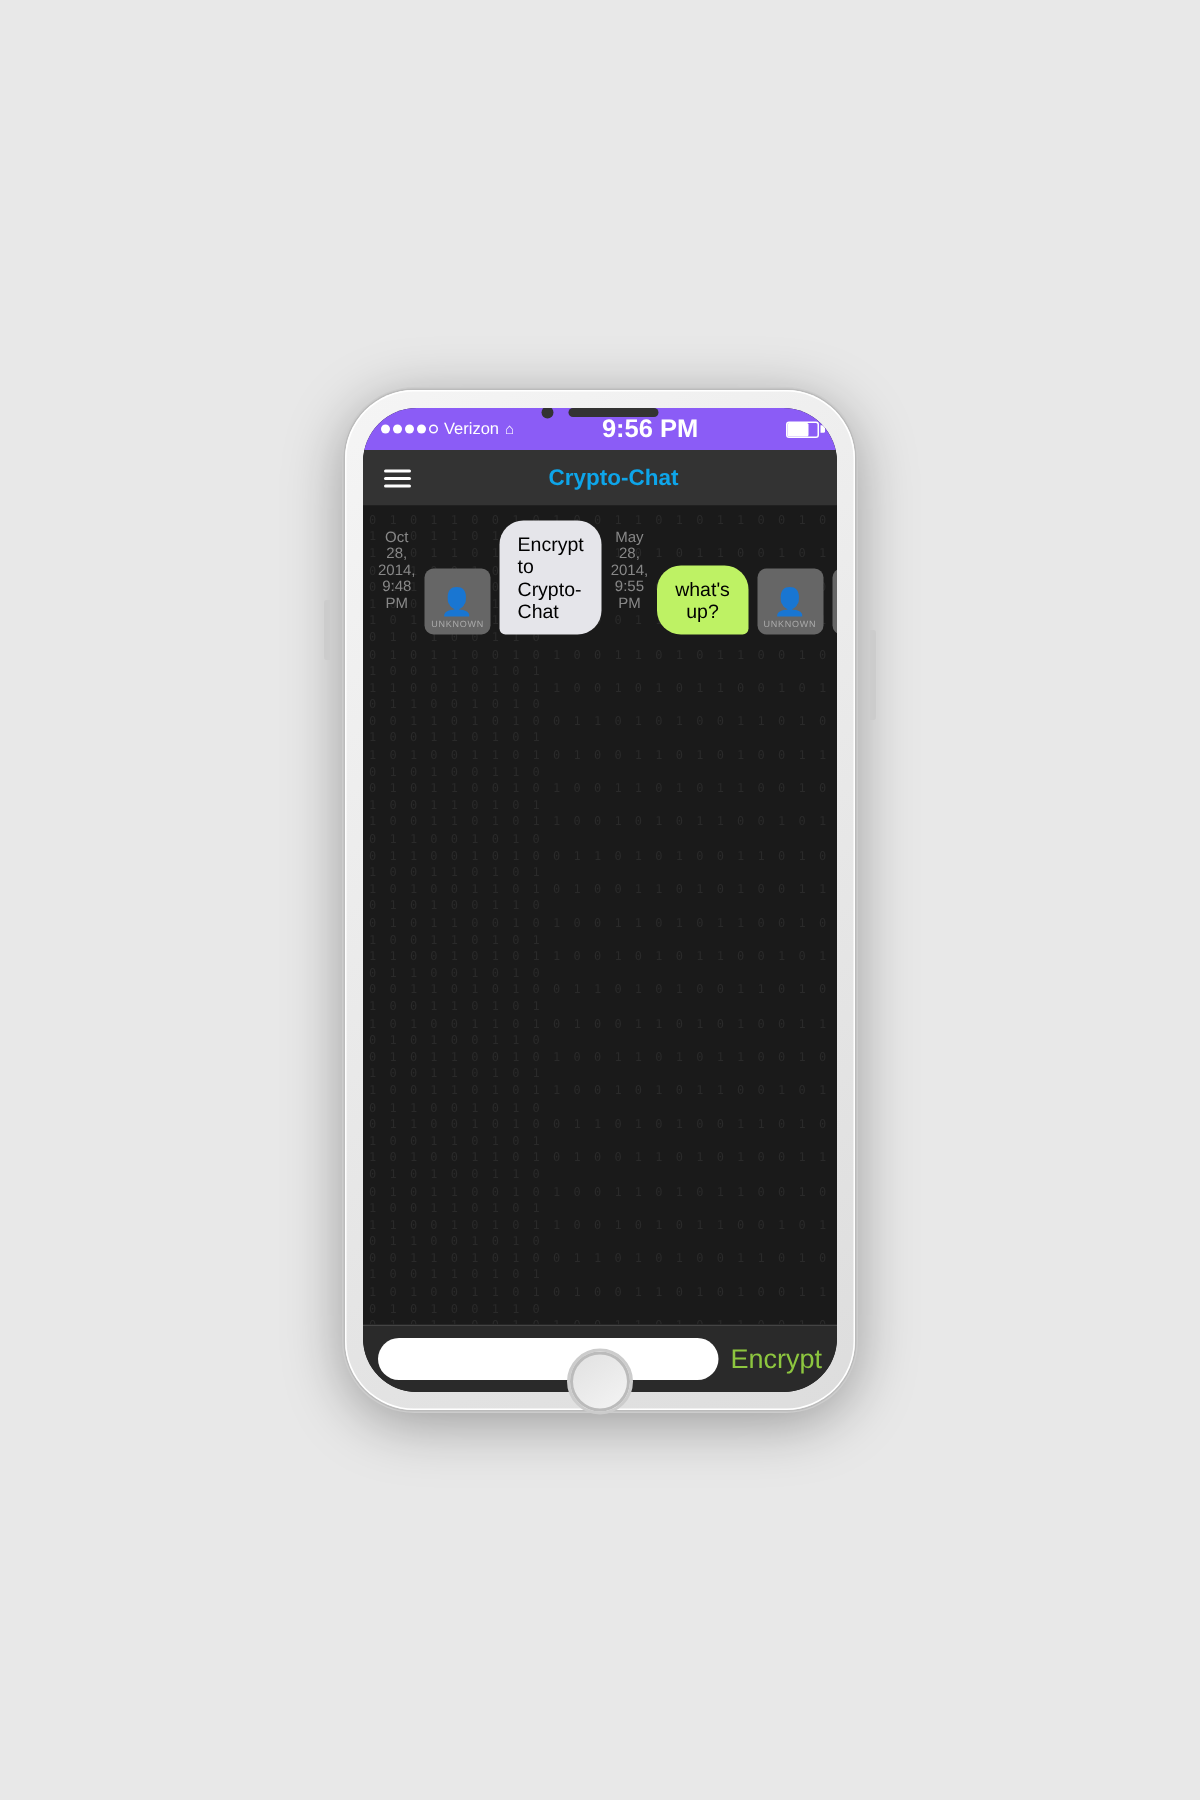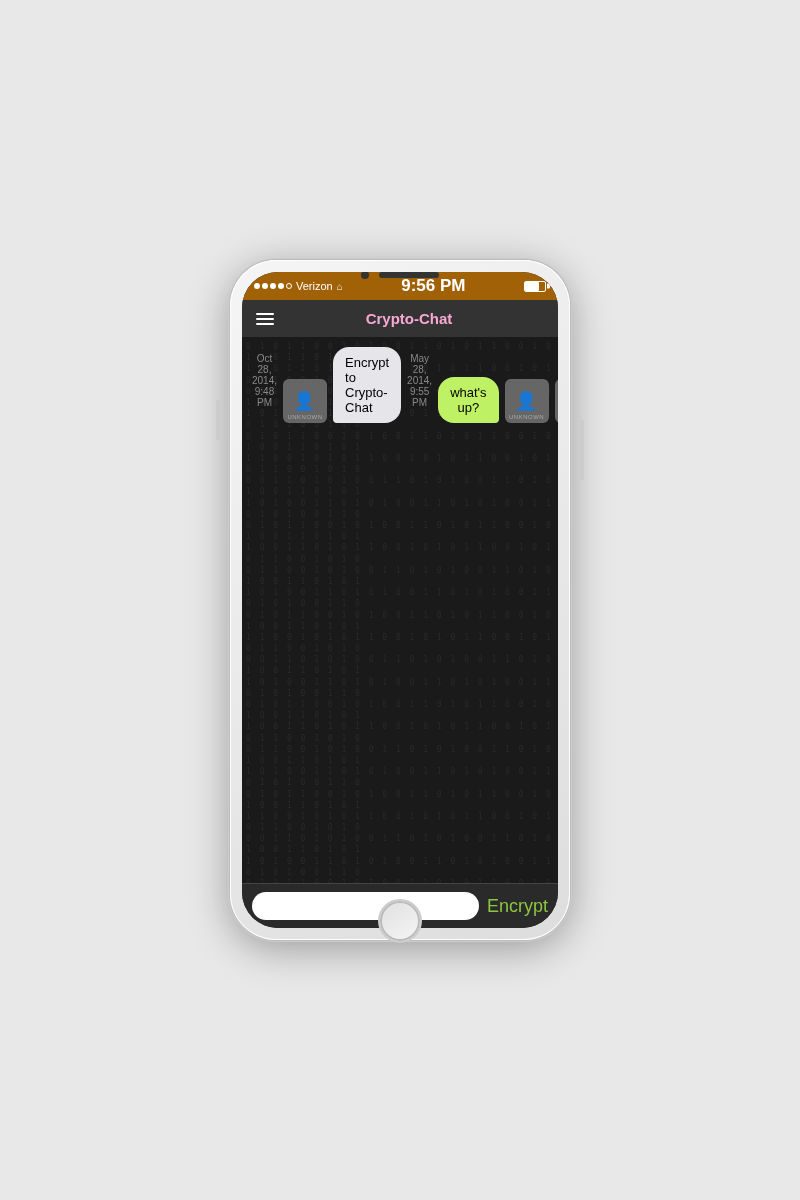--- a/index.html
+++ b/index.html
@@ -99,21 +99,21 @@
       height: 44px;
       background: linear-gradient(145deg, #e0e0e0, #f5f5f5);
       border-radius: 50%;
       border: 2px solid #ccc;
       box-shadow: inset 0 0 0 2px #bbb;
       z-index: 10;
     }
 
     
     .status-bar {
-      background: #a16207;
+      background: #8b5cf6;
       color: #fff;
       font-size: 11px;
       padding: 4px 12px;
       display: flex;
       justify-content: space-between;
       align-items: center;
       flex-shrink: 0;
     }
 
     .status-left {
@@ -200,21 +200,21 @@
     .hamburger-line {
       width: 18px;
       height: 2px;
       background: #fff;
       border-radius: 1px;
     }
 
     .nav-title {
       flex: 1;
       text-align: center;
-      color: #f9a8d4;
+      color: #0ea5e9;
       font-size: 15px;
       font-weight: 600;
     }
 
     
     .chat-area {
       flex: 1;
       overflow: hidden;
       position: relative;
       background: #1a1a1a;

